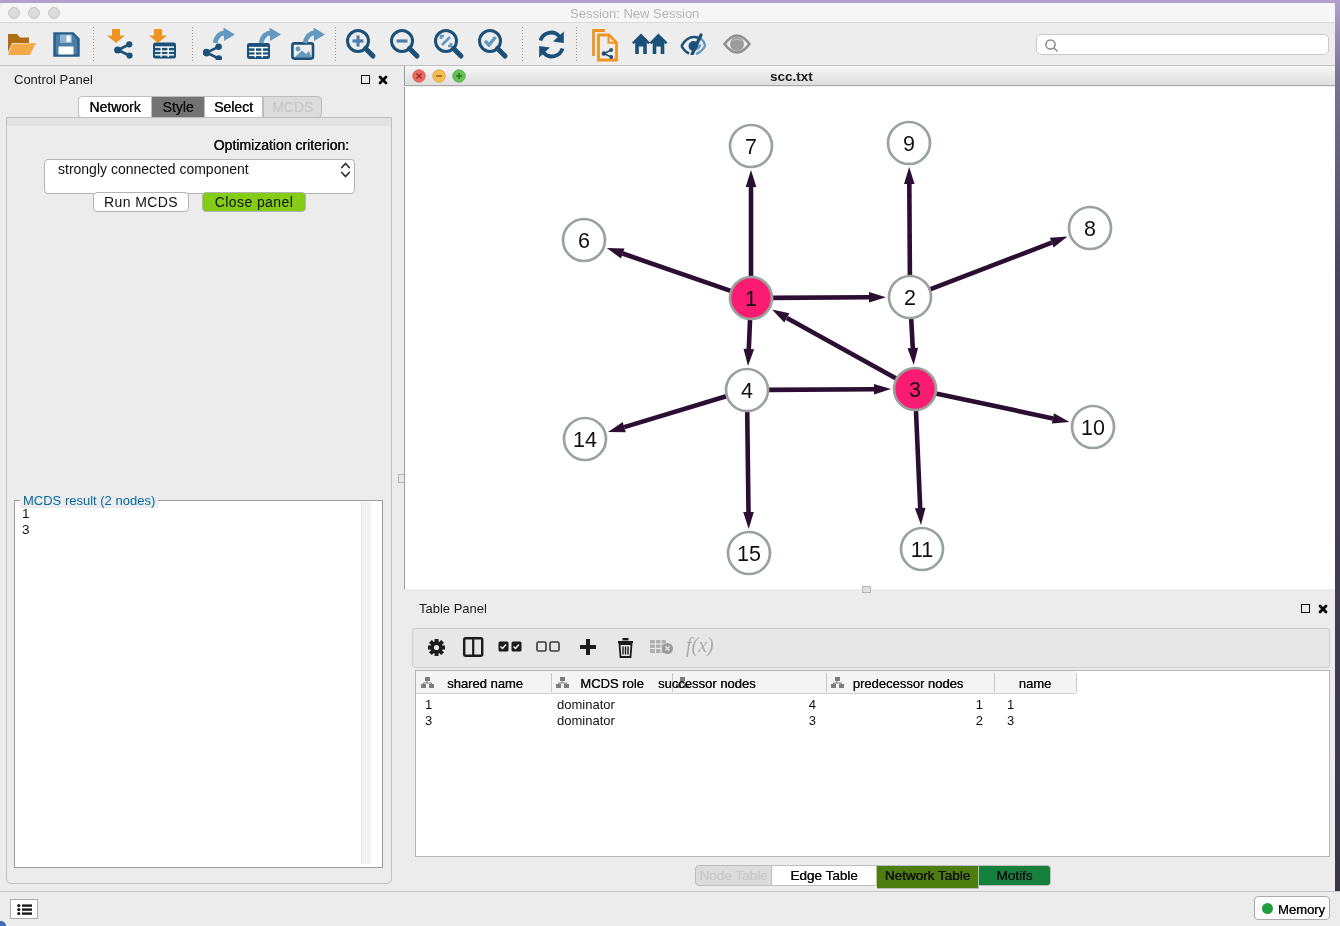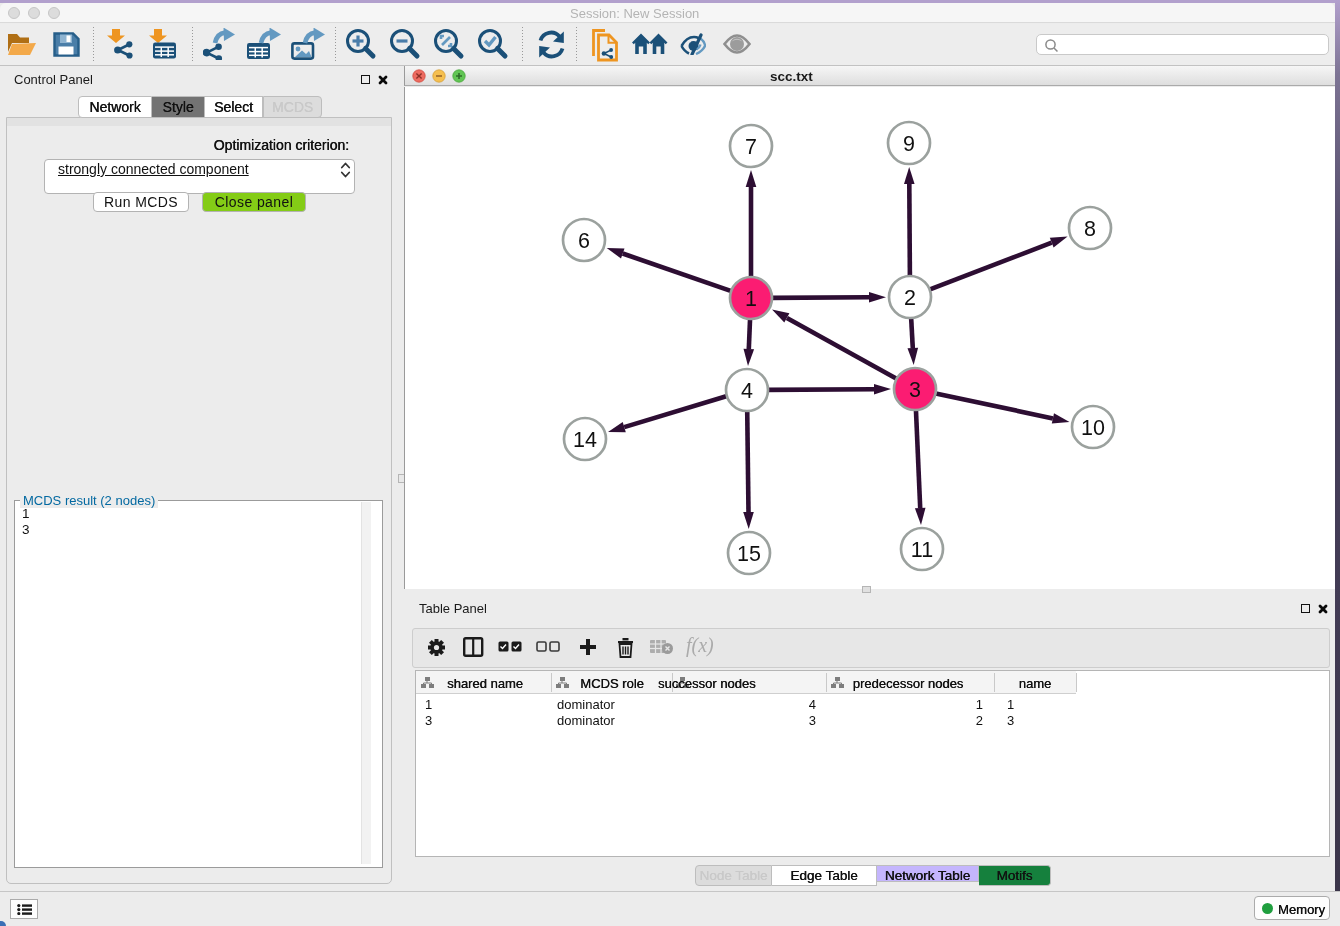--- a/index.html
+++ b/index.html
@@ -198,21 +198,21 @@
       <line x1="8" y1="2" x2="2" y2="8"></line>
     </g>
   </svg>
 <div class="abs" style="left:6px;top:117px;width:386px;height:767px;background:#ececec;border:1px solid #c0c0c0;border-radius:0 0 5px 5px;"></div>
 <div class="abs" style="left:7px;top:118px;width:384px;height:8px;background:#e2e2e2;"></div>
 <div class="abs sb" style="left:78px;top:96px;width:74px;height:22px;background:#fff;color:#111;border:1px solid #bdbdbd;border-radius:4px 0 0 4px;font-size:14px;text-align:center;line-height:21px;">Network</div>
 <div class="abs sb" style="left:152px;top:96px;width:53px;height:22px;background:#737373;color:#111;border:1px solid #bdbdbd;border-radius:0;border-left:none;font-size:14px;text-align:center;line-height:21px;">Style</div>
 <div class="abs sb" style="left:205px;top:96px;width:58px;height:22px;background:#fff;color:#111;border:1px solid #bdbdbd;border-radius:0;border-left:none;font-size:14px;text-align:center;line-height:21px;">Select</div>
 <div class="abs sb" style="left:263px;top:96px;width:59px;height:22px;background:#dcdcdc;color:#c9c9c9;border:1px solid #bdbdbd;border-radius:0 4px 4px 0;font-size:14px;text-align:center;line-height:21px;">MCDS</div>
 <div class="abs sb" style="left:49px;top:137px;width:300px;text-align:right;font-size:14px;color:#111;">Optimization criterion:</div>
-<div class="abs" style="left:44px;top:159px;width:311px;height:35px;background:#fff;border:1px solid #b3b3b3;border-radius:4px;font-size:14px;color:#111;line-height:19px;padding-left:13px;text-decoration:underline;">strongly connected component</div>
+<div class="abs" style="left:44px;top:159px;width:311px;height:35px;background:#fff;border:1px solid #b3b3b3;border-radius:4px;font-size:14px;color:#111;line-height:19px;padding-left:13px;">strongly connected component</div>
 <svg class="abs" style="left:340px;top:161.5px;" width="11" height="16" viewBox="0 0 11 16">
     <g fill="none" stroke="#333" stroke-width="1.8" stroke-linecap="round" stroke-linejoin="round">
       <path d="M1.8 5.5 L5.5 1.5 L9.2 5.5"></path>
       <path d="M1.8 10.5 L5.5 14.5 L9.2 10.5"></path>
     </g>
   </svg>
 <div class="abs" style="left:93px;top:192px;width:96px;height:20px;background:#fff;border:1px solid #b3b3b3;border-radius:4px;font-size:14px;color:#111;text-align:center;line-height:19px;letter-spacing:0.4px;">Run MCDS</div>
 <div class="abs" style="left:202px;top:192px;width:104px;height:20px;background:#84cc16;border:1px solid #b3b3b3;border-radius:4px;font-size:14px;color:#111;text-align:center;line-height:19px;letter-spacing:0.4px;">Close panel</div>
 <div class="abs" style="left:14px;top:500px;width:369px;height:368px;background:#fff;border:1px solid #9b9b9b;"></div>
 <div class="abs" style="left:20px;top:493px;background:#ececec;padding:0 3px;font-size:13px;color:#0369a1;">MCDS result (2 nodes)</div>
@@ -409,21 +409,21 @@
 <div class="abs" style="left:716px;top:697px;width:100px;text-align:right;font-size:13px;color:#111;">4</div>
 <div class="abs" style="left:883px;top:697px;width:100px;text-align:right;font-size:13px;color:#111;">1</div>
 <div class="abs" style="left:1007px;top:697px;font-size:13px;color:#111;">1</div>
 <div class="abs" style="left:425px;top:713px;font-size:13px;color:#111;">3</div>
 <div class="abs" style="left:557px;top:713px;font-size:13px;color:#111;">dominator</div>
 <div class="abs" style="left:716px;top:713px;width:100px;text-align:right;font-size:13px;color:#111;">3</div>
 <div class="abs" style="left:883px;top:713px;width:100px;text-align:right;font-size:13px;color:#111;">2</div>
 <div class="abs" style="left:1007px;top:713px;font-size:13px;color:#111;">3</div>
 <div class="abs sb" style="left:695px;top:865px;width:77px;height:21px;background:#dcdcdc;color:#c9c9c9;border:1px solid #bdbdbd;border-radius:4px 0 0 4px;font-size:13.5px;text-align:center;line-height:20px;">Node Table</div>
 <div class="abs sb" style="left:772px;top:865px;width:105px;height:21px;background:#fff;color:#111;border:1px solid #bdbdbd;border-left:none;font-size:13.5px;text-align:center;line-height:20px;">Edge Table</div>
-<div class="abs sb" style="left:877px;top:865px;width:102px;height:17px;background:#c4b5fd;color:#111;border:1px solid #bdbdbd;border-left:none;font-size:13.5px;text-align:center;line-height:20px;">Network Table</div>
+<div class="abs sb" style="left:877px;top:865px;width:102px;height:24px;background:#4d7c0f;color:#111;border:1px solid #bdbdbd;border-left:none;font-size:13.5px;text-align:center;line-height:20px;">Network Table</div>
 <div class="abs sb" style="left:979px;top:865px;width:72px;height:21px;background:#15803d;color:#111;border:1px solid #bdbdbd;border-left:none;border-radius:0 4px 4px 0;font-size:13.5px;text-align:center;line-height:20px;">Motifs</div>
 <div class="abs" style="left:1050px;top:865px;width:1px;height:21px;"></div>
 <div class="abs" style="left:0;top:891px;width:1340px;height:35px;background:#ececec;border-top:1px solid #c6c6c6;"></div>
 <div class="abs" style="left:10px;top:899px;width:28px;height:20px;background:#fdfdfd;border:1px solid #ababab;"></div>
 <svg class="abs" style="left:17px;top:904px;" width="15" height="11" viewBox="0 0 15 11">
     <g fill="#1b1b1b">
       <circle cx="1.8" cy="1.6" r="1.6"></circle>
       <circle cx="1.8" cy="5.6" r="1.6"></circle>
       <circle cx="1.8" cy="9.6" r="1.6"></circle>
       <rect x="5" y="0.4" width="10" height="2.4"></rect>

